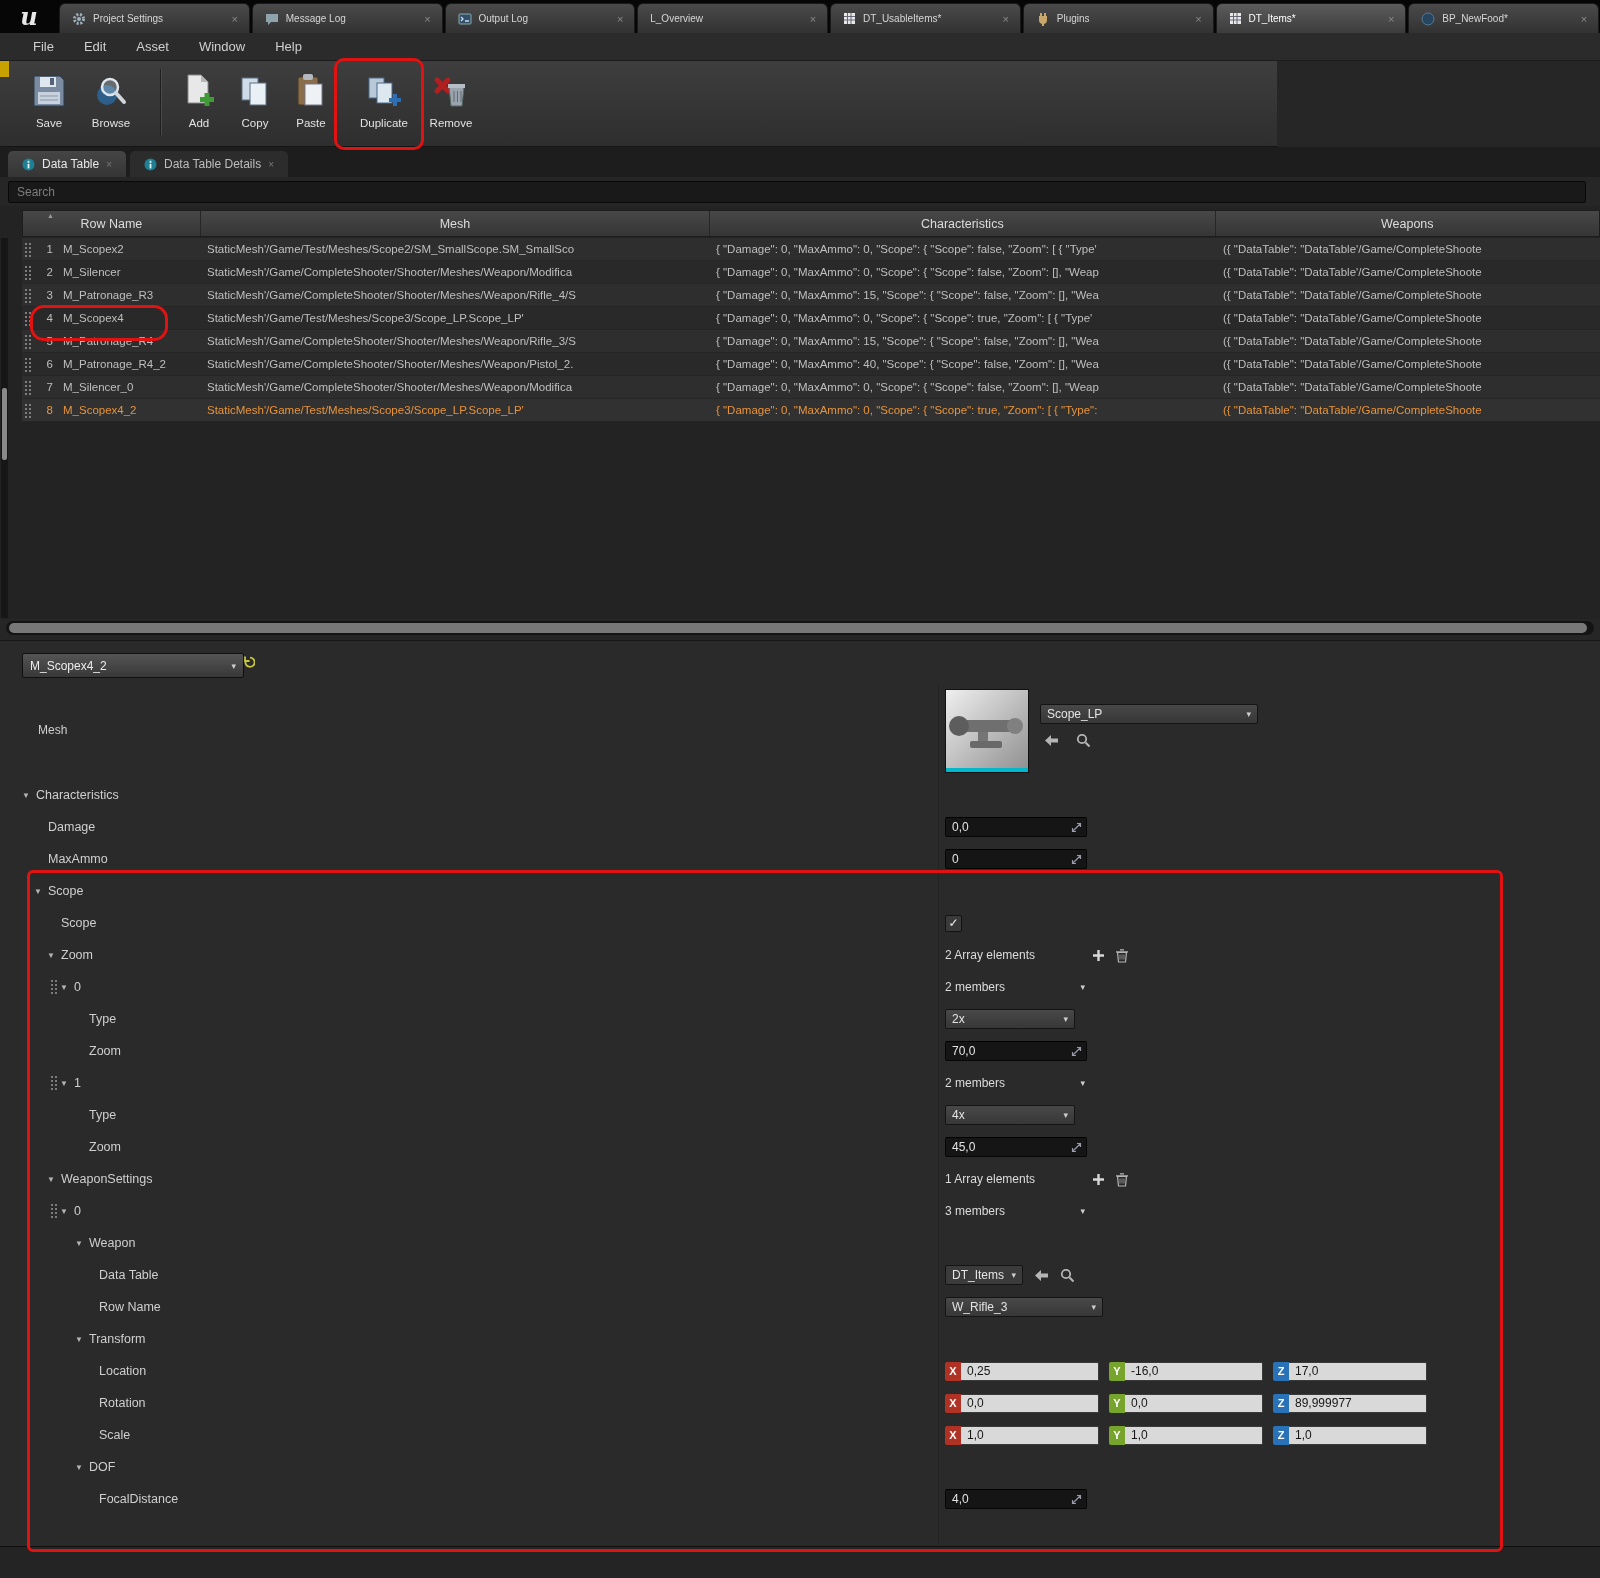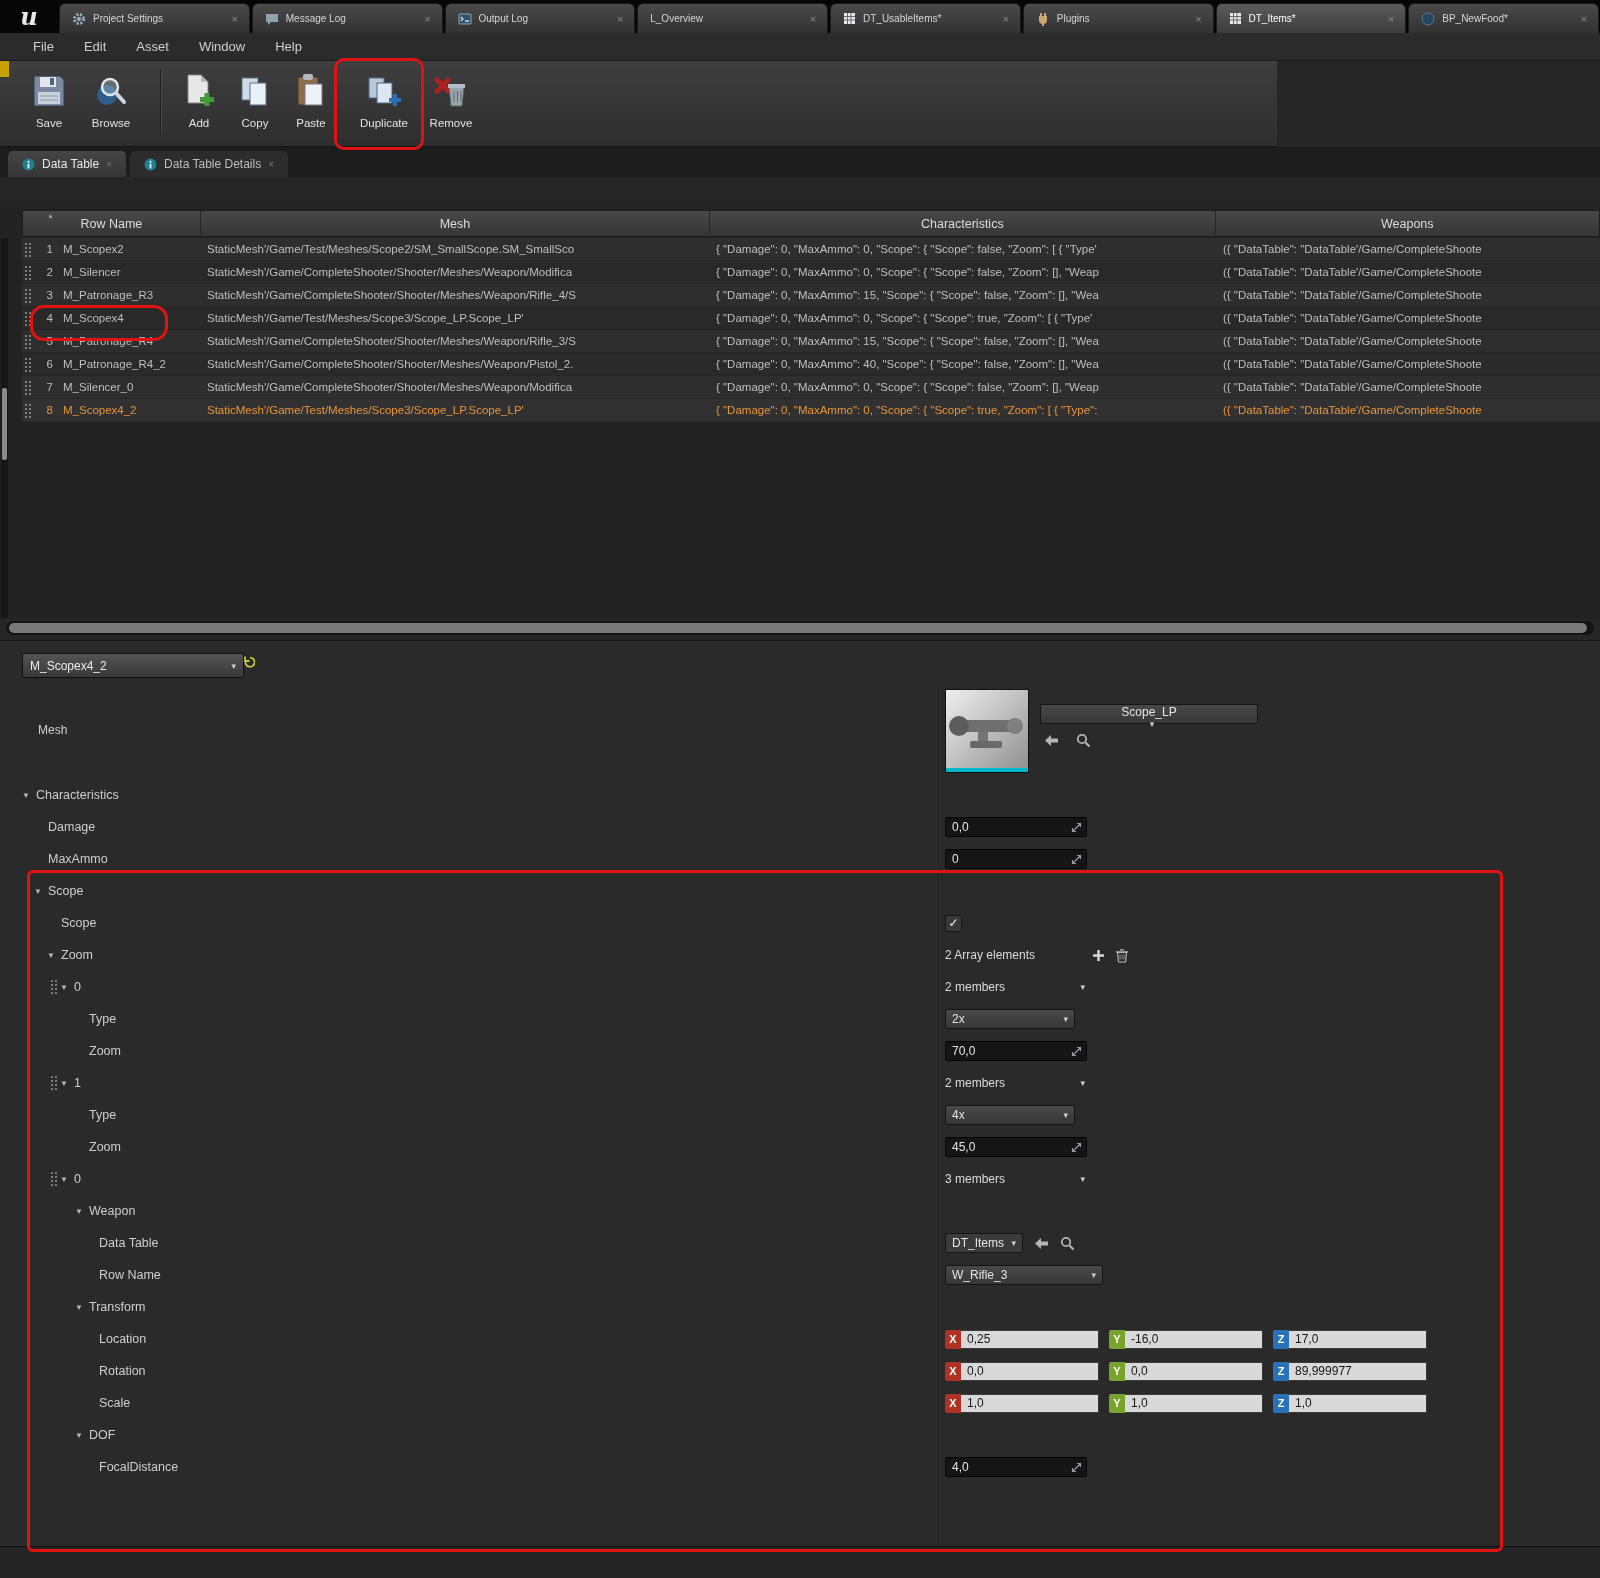--- a/index.html
+++ b/index.html
@@ -76,21 +76,21 @@
   .details{position:absolute;left:0;top:640px;width:1600px;height:938px;background:#2a2a2a;border-top:1px solid #171717;box-sizing:border-box;}
   .col-divider{position:absolute;left:938px;top:44px;width:1px;height:900px;background:#232323;}
   .selector{position:absolute;left:22px;top:12px;width:206px;height:23px;background:linear-gradient(#545454,#383838);
         border:1px solid #101010;border-radius:2px;display:flex;align-items:center;justify-content:space-between;
         padding:0 7px;color:#ececec;cursor:pointer;}
   .reset-ic{position:absolute;left:242px;top:14px;cursor:pointer;}
 
   .mesh-label{position:absolute;left:38px;top:82px;color:#cfcfcf;}
   .thumb{position:absolute;left:945px;top:48px;width:84px;height:84px;border:1px solid #111;box-sizing:border-box;cursor:pointer;}
   .thumb-bar{position:absolute;left:0;bottom:0;width:100%;height:4px;background:#00b8cc;}
-  .mesh-combo{position:absolute;left:1040px;top:63px;width:218px;flex-direction:column;}
+  .mesh-combo{position:absolute;left:1040px;top:63px;width:218px;}
   .mesh-nav{position:absolute;left:1043px;top:92px;display:flex;gap:16px;align-items:center;}
 
   .props{position:absolute;left:0;top:138px;width:1600px;}
   .prow{position:relative;height:32px;}
   .plabel{position:absolute;left:0;top:0;height:32px;display:flex;align-items:center;color:#cfcfcf;font-size:12.5px;}
   .tri{width:14px;font-size:8px;color:#b5b5b5;cursor:pointer;flex:none;}
   .tri::before{content:"▼";}
   .tri.blank{visibility:hidden;}
   .pgrip{width:8px;height:16px;margin-right:2px;background-image:radial-gradient(circle,#7d7d7d 1px,transparent 1.3px);background-size:4px 4px;flex:none;cursor:grab;}
   .pA{padding-left:22px;}.pB{padding-left:34px;}.pC{padding-left:47px;}.pD{padding-left:50px;}.pE{padding-left:75px;}.pF{padding-left:85px;}
@@ -333,20 +333,23 @@
             <circle cx="6.5" cy="6.5" r="6" fill="#1f7f93"></circle>
             <rect x="5.6" y="2.8" width="1.8" height="2" fill="#dff6fa"></rect>
             <rect x="5.6" y="5.8" width="1.8" height="4.6" fill="#dff6fa"></rect>
           </svg>
         </span>
       <span>Data Table Details</span>
       <span class="pin"></span>
     </div>
   </div>
 
+  <div class="searchrow">
+    <input type="text" placeholder="Search" style="">
+  </div>
 
   <div class="table-bg"></div>
 
   <div class="thead">
     <div class="thcell c1">
         <span class="sort"></span>
         <span>Row Name</span>
       </div>
     <div class="thcell c2">
         <span>Mesh</span>
@@ -667,20 +670,41 @@
               <span>45,0</span>
               <span class="icbtn">
                 <svg width="11" height="11" viewBox="0 0 11 11">
                   <path d="M1.5 9.5l8-8M6 1.5h3.5V5M5 9.5H1.5V6" stroke="#99a" fill="none" stroke-width="1.2"></path>
                 </svg>
               </span>
             </div>
           </div>
       </div>
 
+      <div class="prow">
+        <div class="plabel pC">
+            <span class="tri"></span>
+            <span>WeaponSettings</span>
+          </div>
+        <div class="pval">
+          <span class="arrtext">1 Array elements</span>
+          <span class="icbtn">
+              <svg width="13" height="13" viewBox="0 0 13 13">
+                <path d="M6.5 1v11M1 6.5h11" stroke="#d8d8d8" stroke-width="2.4"></path>
+              </svg>
+            </span>
+          <span class="icbtn">
+              <svg width="14" height="15" viewBox="0 0 14 15">
+                <path d="M2.5 4.5h9l-1 9.5h-7z" fill="none" stroke="#b5b5b5" stroke-width="1.2"></path>
+                <path d="M1 3.8h12M5 1.8h4" stroke="#b5b5b5" stroke-width="1.2"></path>
+                <path d="M5 6.5v5M7 6.5v5M9 6.5v5" stroke="#8a8a8a"></path>
+              </svg>
+            </span>
+        </div>
+      </div>
 
       <div class="prow">
         <div class="plabel pD">
             <span class="pgrip"></span>
             <span class="tri"></span>
             <span>0</span>
           </div>
         <div class="pval">
             <div class="ghost">
               <span>3 members</span>

